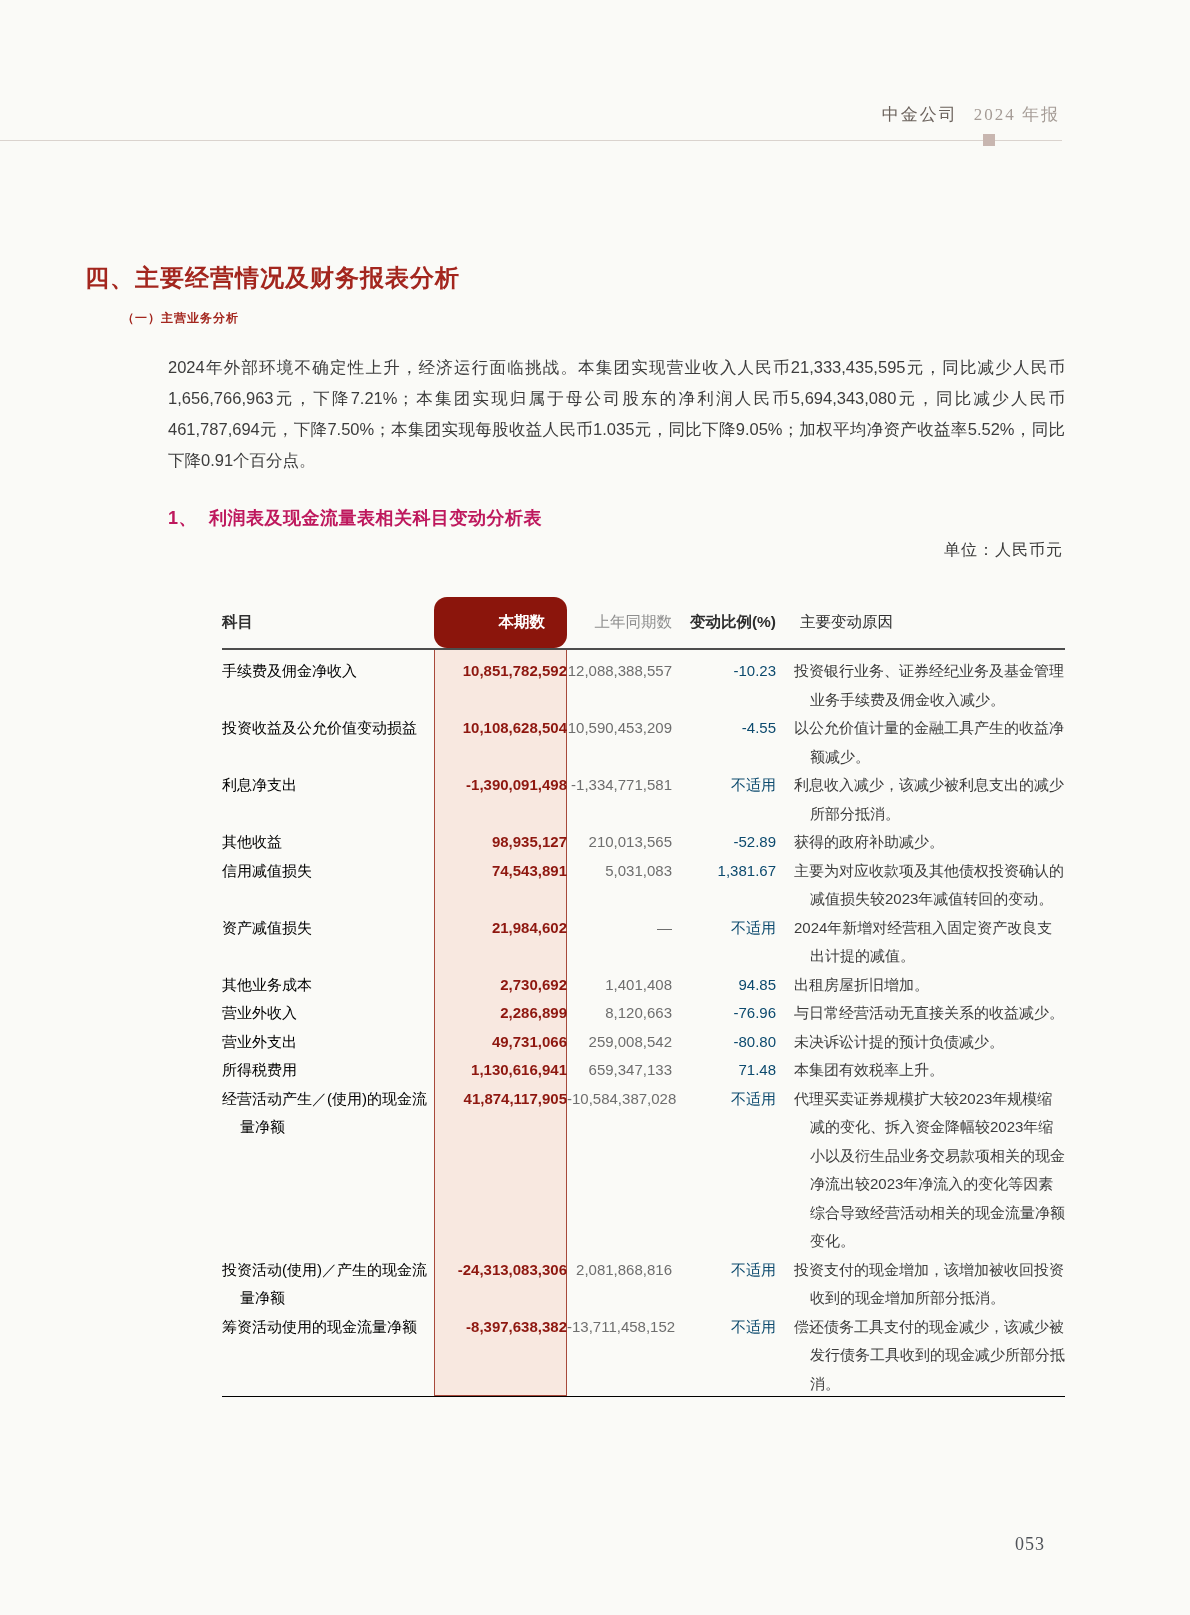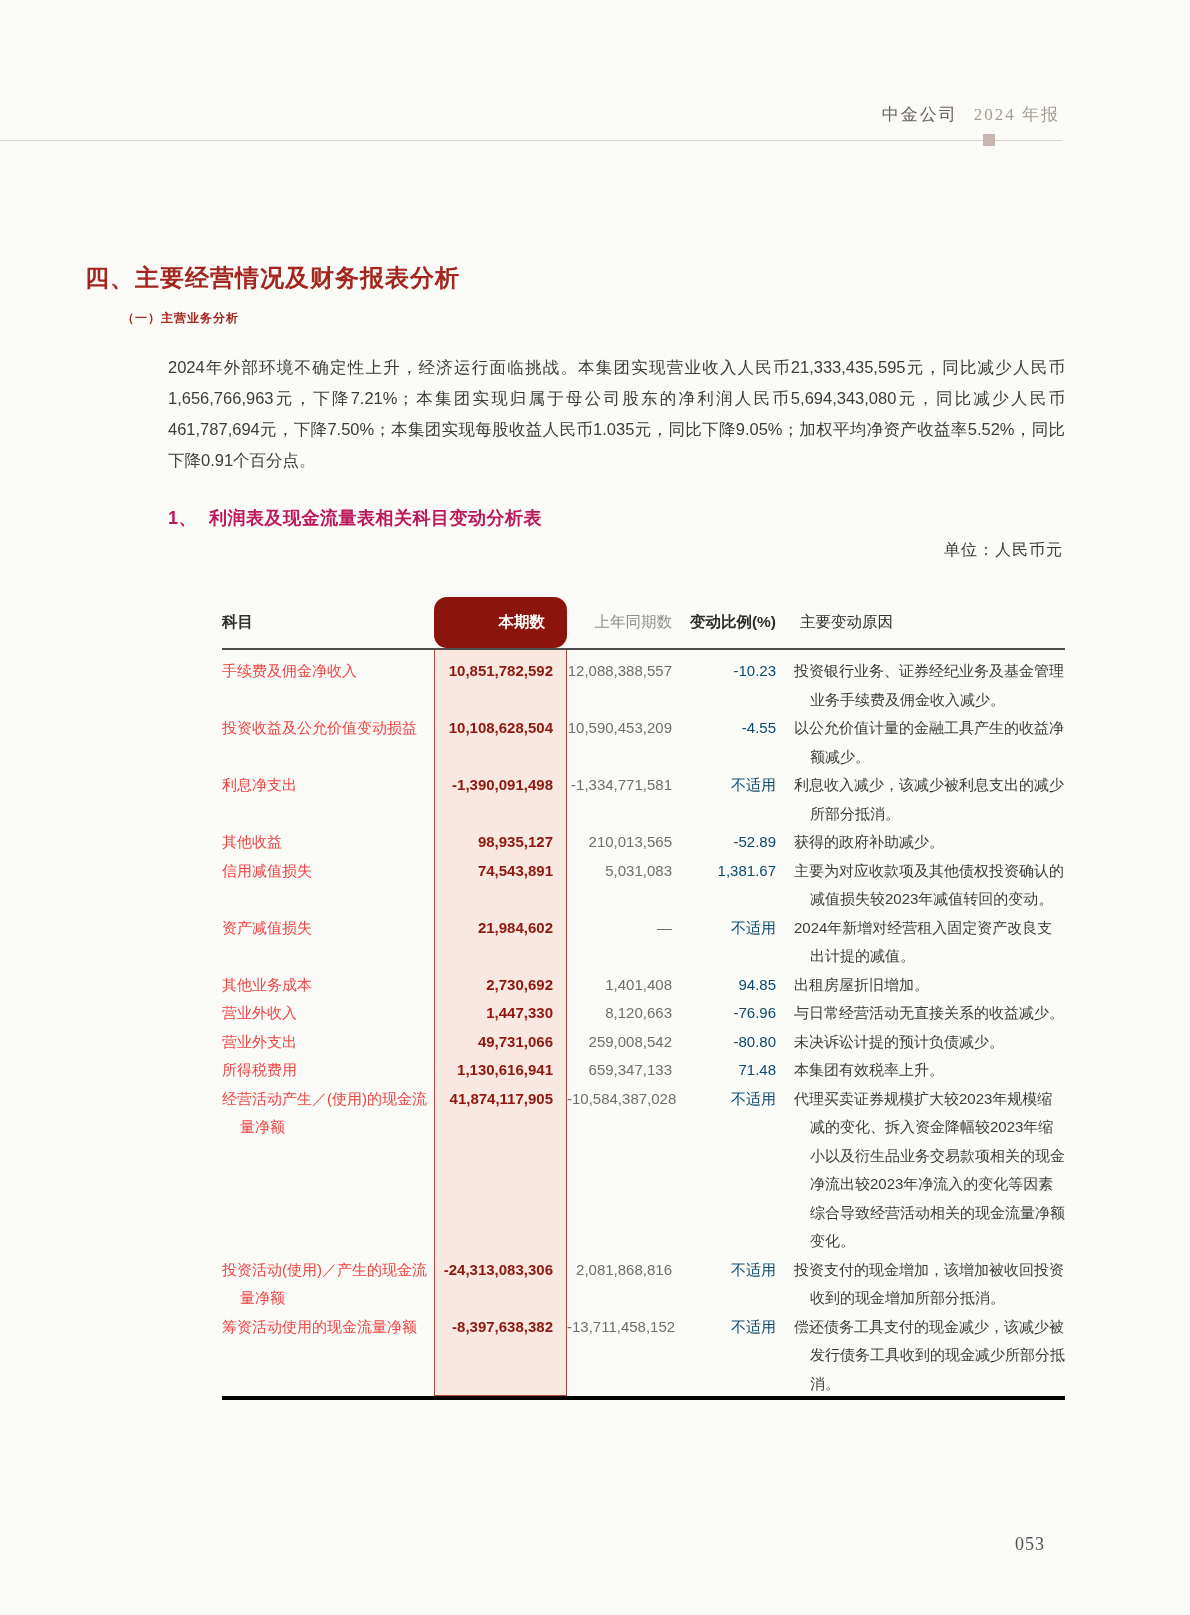--- a/index.html
+++ b/index.html
@@ -49,21 +49,21 @@
   h3.table-heading .h3-no { margin-right:12px; }
   .unit-note {
     position:absolute; top:540px; right:127px;
     font-size:16px; color:#3A3A3A; letter-spacing:1px;
   }
 
   
   .fin-table {
     position:absolute; left:222px; top:597px;
     width:843px; height:799px;
-    border-bottom:4px solid #000000;
+    border-bottom:1px solid #000000;
     box-sizing:content-box;
   }
   .pink-band {
     position:absolute; left:212px; top:51px; width:133px; height:748px;
     background:#F8E8E0;
     border:1px solid #A8493B; border-top:none;
     box-sizing:border-box; z-index:0;
   }
   .t-header {
     position:relative; z-index:1;
@@ -82,27 +82,27 @@
   .t-header .c4 { font-weight:700; color:#2E2E2E; text-align:right; }
   .t-header .c5 { font-weight:400; color:#2E2E2E; padding-left:24px; }
 
   .t-body { position:relative; z-index:1; padding-top:7px; }
   .t-row {
     display:grid; grid-template-columns:212px 133px 105px 104px 1fr;
     align-items:start;
     font-size:15px; line-height:28.5px;
   }
   .t-row .subject {
-    color:#ef4444;
+    color:#000000;
     padding-left:18px; text-indent:-18px; padding-right:6px;
     box-sizing:border-box;
   }
   .t-row .current {
     color:#8E170F; font-weight:700; text-align:right;
-    padding-right:14px; box-sizing:border-box;
+    box-sizing:border-box;
   }
   .t-row .prior  { color:#6E6E6E; text-align:right; }
   .t-row .change { color:#0c4a6e; text-align:right; }
   .t-row .reason {
     color:#3C3C3C;
     padding-left:34px; text-indent:-16px;
     box-sizing:border-box;
   }
 
   
@@ -196,21 +196,21 @@
   <div class="t-row">
     <div class="subject">其他业务成本</div>
     <div class="current">2,730,692</div>
     <div class="prior">1,401,408</div>
     <div class="change">94.85</div>
     <div class="reason">出租房屋折旧增加。</div>
   </div>
 
   <div class="t-row">
     <div class="subject">营业外收入</div>
-    <div class="current">1,447,330</div>
+    <div class="current">2,286,899</div>
     <div class="prior">8,120,663</div>
     <div class="change">-76.96</div>
     <div class="reason">与日常经营活动无直接关系的收益减少。</div>
   </div>
 
   <div class="t-row">
     <div class="subject">营业外支出</div>
     <div class="current">49,731,066</div>
     <div class="prior">259,008,542</div>
     <div class="change">-80.80</div>

